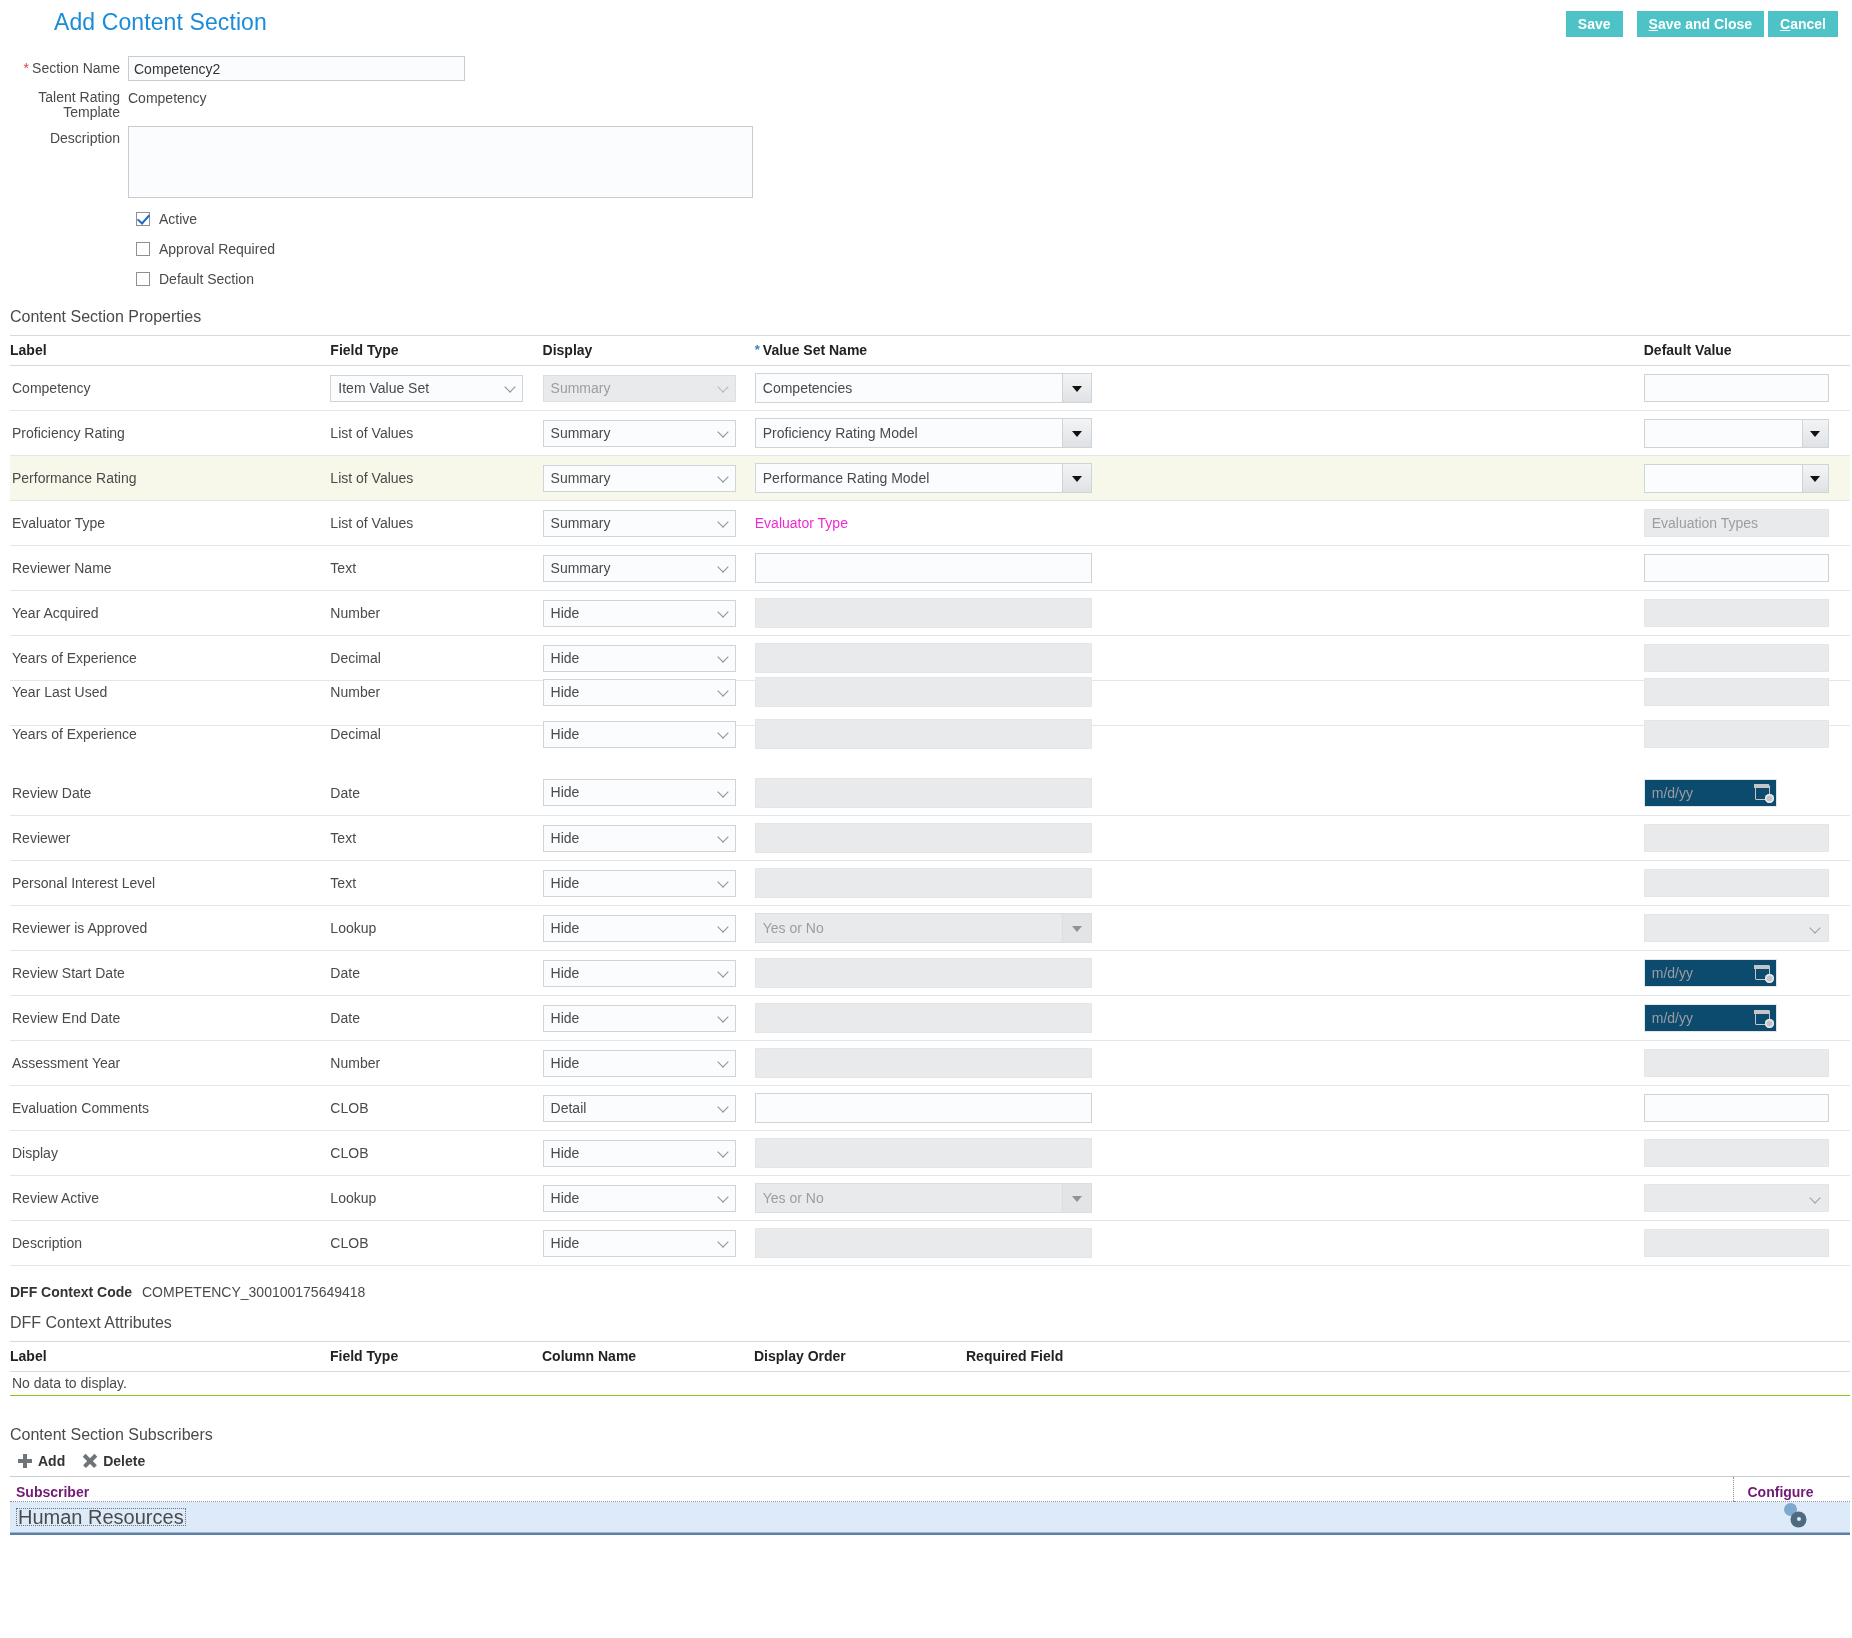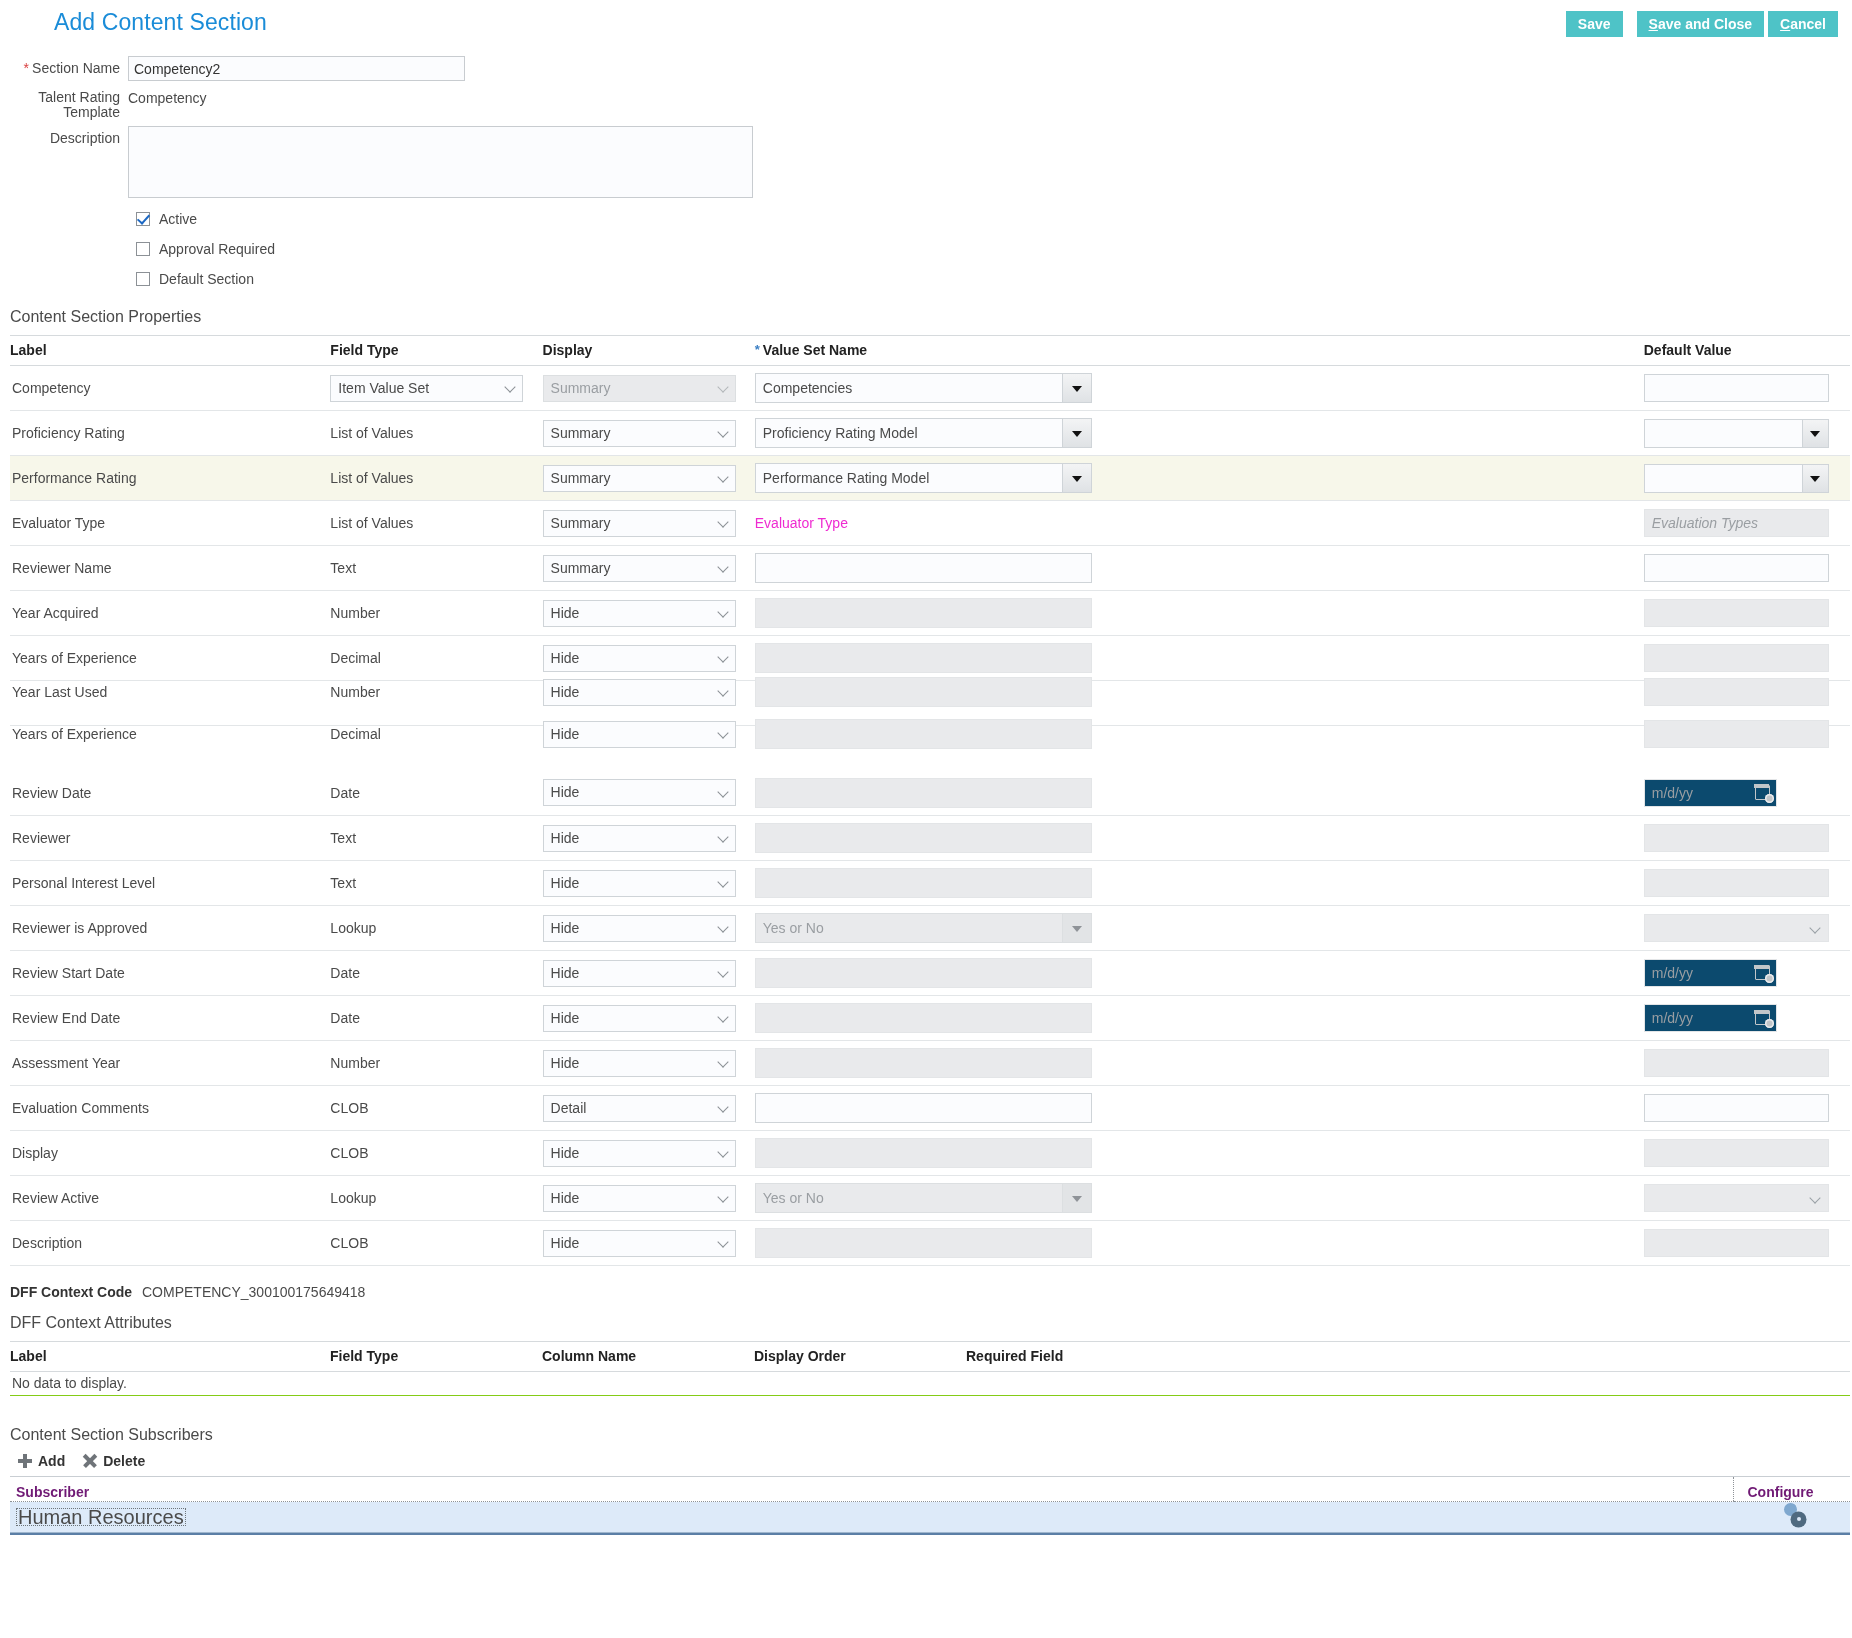--- a/index.html
+++ b/index.html
@@ -291,21 +291,21 @@
   .dv-date .calico::before {
     content:""; position:absolute; left:-1.5px; top:-1.5px;
     width:15px; height:4px; background:#c2c6c9;
   }
   .dv-date .calico::after {
     content:""; position:absolute; right:-5px; bottom:-4px;
     width:9px; height:9px; border-radius:50%;
     background:#c2c6c9;
     box-shadow: inset 0 0 0 1.5px #e9eaec;
   }
-  .dv-placeholder { color:#9a9ea2;font-style:italic; }
+  .dv-placeholder { color:#9a9ea2; }
 
   
   .dff-code {
     margin: 18px 0 0 10px;
     font-size: 14px;
     color: #4a4a4a;
   }
   .dff-code b { font-weight: bold; color:#333; }
   .dff-table {
     width: 1840px;

